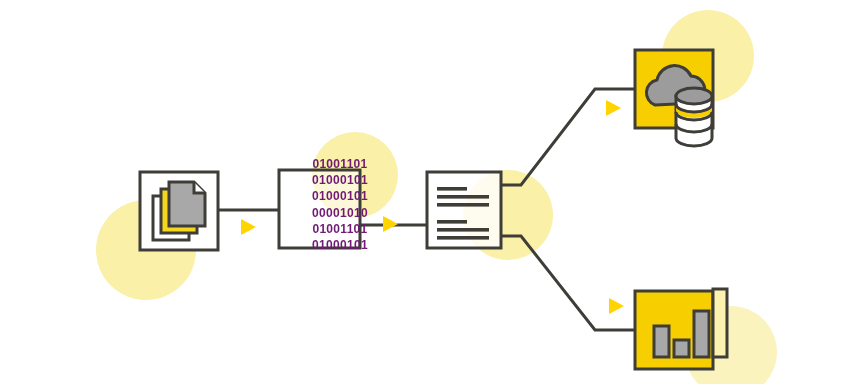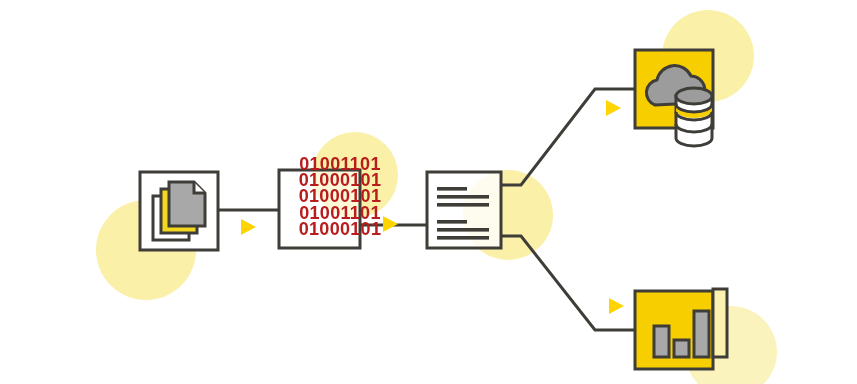--- a/index.html
+++ b/index.html
@@ -15,25 +15,25 @@
   #diagram{
     position:absolute;left:0;top:0;
     width:857px;height:384px;
   }
   .binary-labels{
     position:absolute;
     left:280px;top:156px;
     width:120px;
     text-align:center;
     font-family:"Liberation Sans", sans-serif;
-    font-size:18px;
+    font-size:12px;
     font-weight:bold;
     letter-spacing:0.3px;
     line-height:16.2px;
-    color:#b91c1c;
+    color:#701a75;
     pointer-events:none;
   }
   .binary-labels div{white-space:nowrap;}
 </style>
 </head>
 <body>
 
 <div id="stage">
 
   <svg id="diagram" viewBox="0 0 857 384" xmlns="http://www.w3.org/2000/svg">
@@ -117,17 +117,18 @@
         <rect x="713" y="289" width="14" height="68" fill="#FCF2B0" stroke="#3f3d38" stroke-width="3"></rect>
       </g>
     </g>
 
   </svg>
 
   <div class="binary-labels">
     <div>01001101</div>
     <div>01000101</div>
     <div>01000101</div>
+    <div>00001010</div>
     <div>01001101</div>
     <div>01000101</div>
   </div>
 
 </div>
 
 </body></html>

